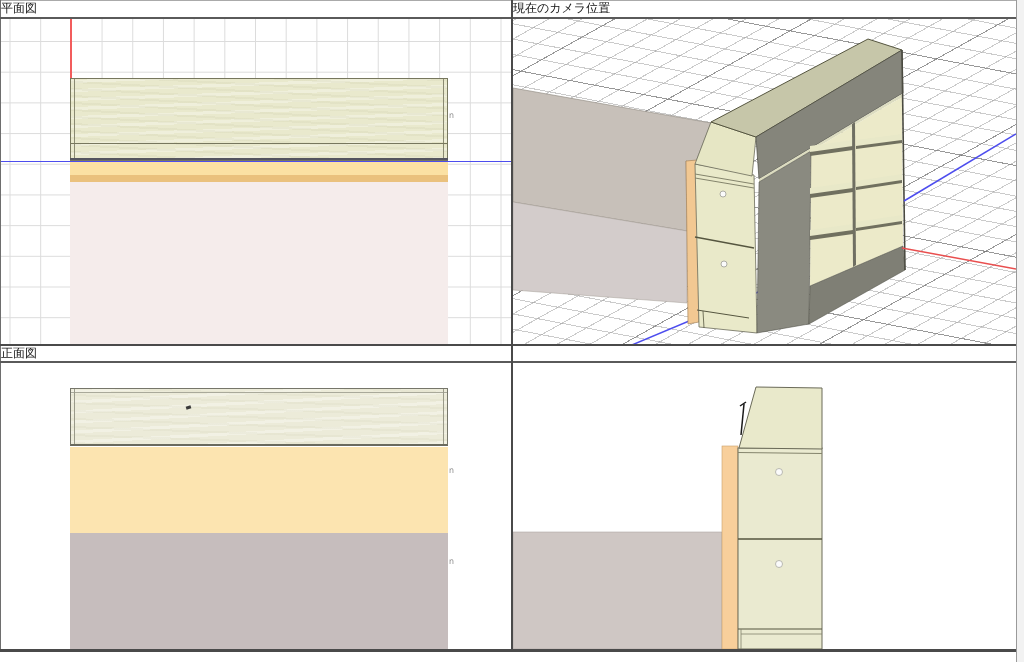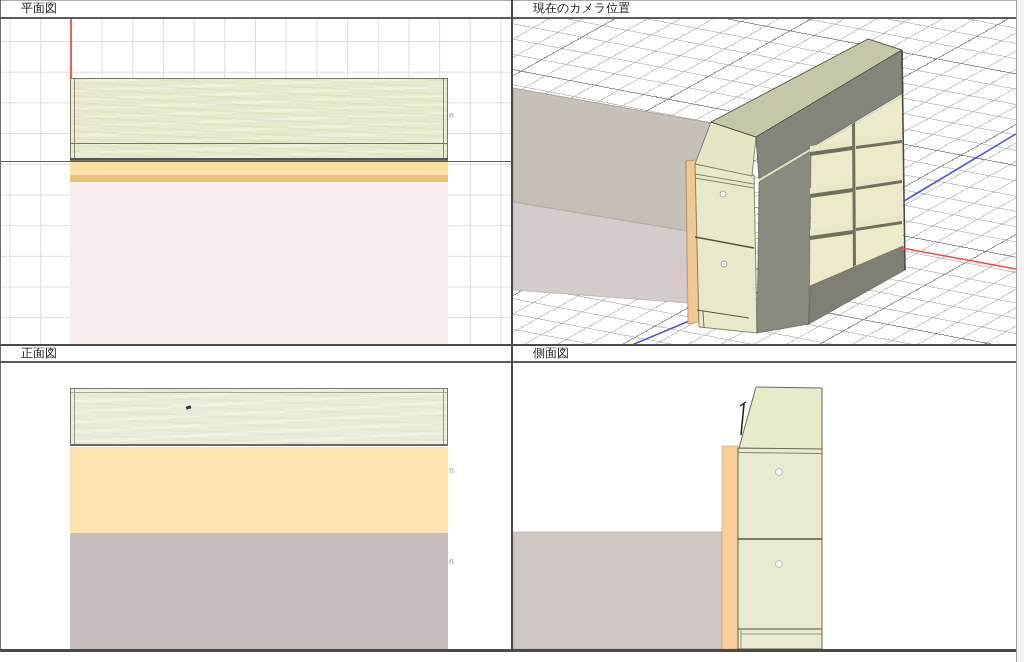--- a/index.html
+++ b/index.html
@@ -9,21 +9,21 @@
   
   .edge-top{left:0;top:0;width:1016px;height:1px;background:#aaa;}
   .edge-left{left:0;top:0;width:1px;height:652px;background:#6e6e6e;}
   .divider-v{left:511px;top:0;width:2px;height:652px;background:#4a4a4a;}
   .divider-h{left:0;top:344px;width:1016px;height:2px;background:#4a4a4a;}
   .titlebar-border-top{left:0;top:17px;width:1016px;height:2px;background:#5a5a5a;}
   .titlebar-border-bottom{left:0;top:361px;width:1016px;height:2px;background:#5a5a5a;}
   .bottom-bar{left:0;top:649px;width:1016px;height:3px;background:#4a4a4a;}
   .right-chrome{left:1016px;top:0;width:8px;height:662px;background:#f2f2f2;border-left:1px solid #9a9a9a;box-sizing:border-box;}
   
-  .vtitle{background:#fff;color:#111;font-size:12px;line-height:15px;padding-left:20px;overflow:hidden;white-space:nowrap;}
+  .vtitle{background:#fff;color:#111;font-size:12px;line-height:15px;padding-left:0;overflow:hidden;white-space:nowrap;}
   
   .plan-content{left:1px;top:19px;width:510px;height:326px;background-color:#fff;
      background-image:linear-gradient(to right,#dcdcdc 1px,transparent 1px),
                       linear-gradient(to bottom,#dcdcdc 1px,transparent 1px);
      background-size:30.7px 30.7px;background-position:8.5px 22px;}
   .axis-red-v{left:68.5px;top:0;width:2px;height:59px;background:#f25c5c;}
   .axis-blue-h{left:0;top:141.5px;width:510px;height:1.5px;background:#4d4dee;}
   .wood{background-color:#e9e9cd;
      background-image:repeating-linear-gradient(3deg,rgba(170,170,130,.10) 0 2px,transparent 2px 7px),
                       repeating-linear-gradient(-2deg,rgba(255,255,255,.28) 0 3px,transparent 3px 9px);}
@@ -62,21 +62,20 @@
   .side-content{left:513px;top:363px;width:503px;height:286px;background:#fff;}
 </style>
 </head>
 <body>
 
 <div id="screen">
 
   <div class="abs vtitle" style="left:1px;top:1px;width:509px;height:16px;">平面図</div>
   <div class="abs vtitle" style="left:513px;top:1px;width:502px;height:31px;">現在のカメラ位置</div>
   <div class="abs vtitle" style="left:1px;top:346px;width:509px;height:14px;">正面図</div>
-  <div class="abs vtitle" style="left:513px;top:346px;width:502px;height:15px;">側面図</div>
 
   <div class="abs plan-content">
     <div class="abs axis-red-v"></div>
     <div class="abs wood plan-counter-top"></div>
     <div class="abs plan-counter-innerline-l"></div>
     <div class="abs plan-counter-innerline-r"></div>
     <div class="abs plan-counter-midline"></div>
     <div class="abs plan-counter-edge"></div>
     <div class="abs axis-blue-h"></div>
     <div class="abs plan-band-orange"></div>

